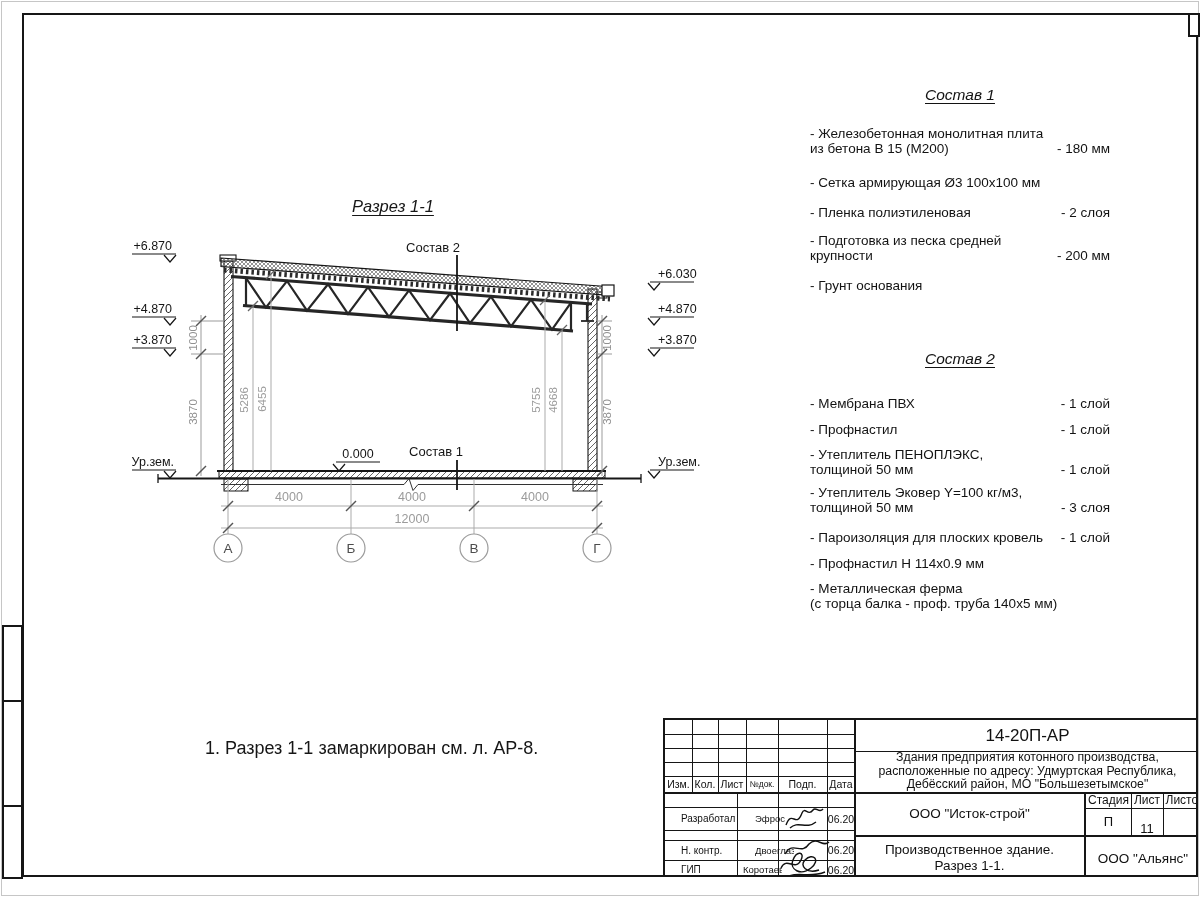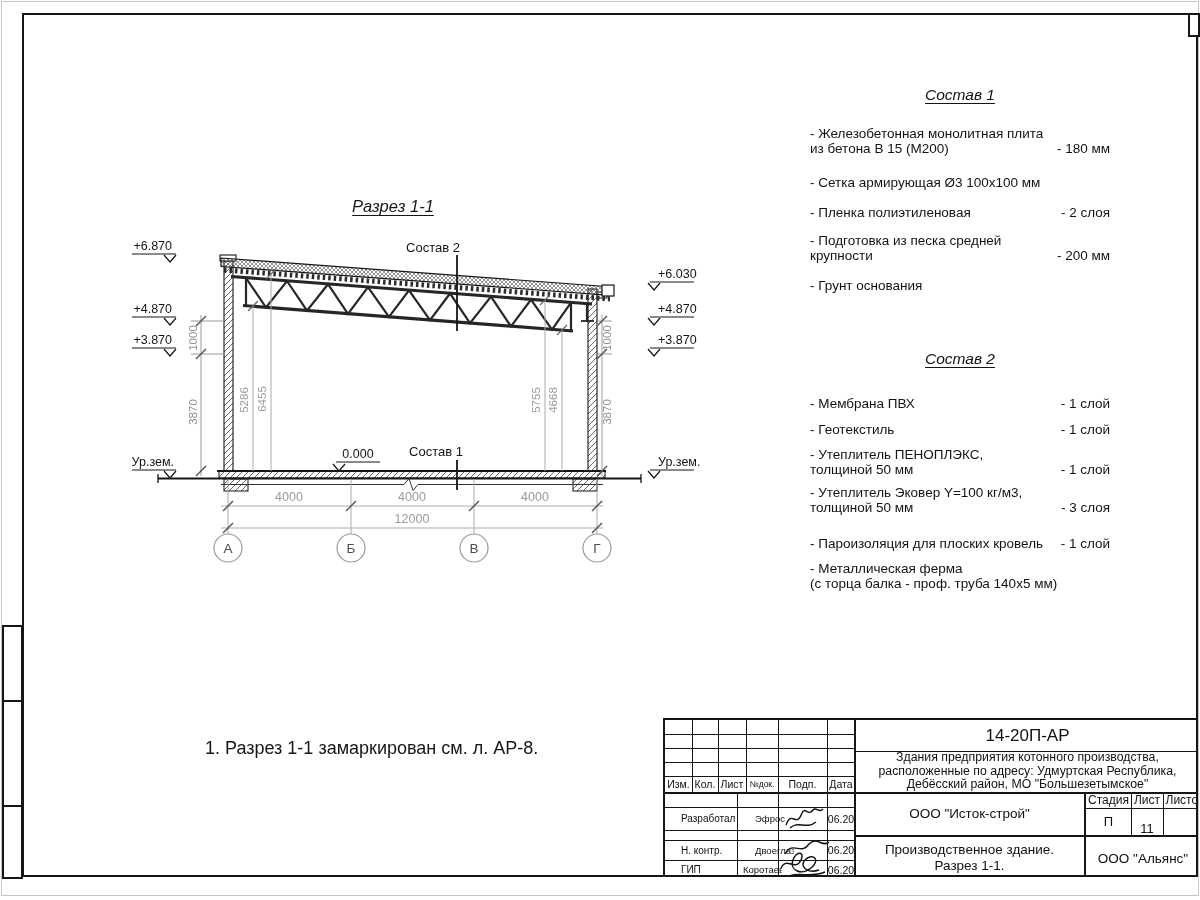--- a/index.html
+++ b/index.html
@@ -24,21 +24,21 @@
   .block1{left:810px;top:86px;}
   .block2{left:810px;top:350px;}
   .s-title{text-align:center;font-style:italic;font-size:15.5px;
            text-decoration:underline;text-underline-offset:3px;}
   .s-item{display:flex;justify-content:space-between;align-items:flex-end;line-height:15px;}
   .s-text{white-space:pre-line;}
   .s-val{white-space:nowrap;padding-left:8px;}
   .b1-i1{margin-top:22px;} .b1-i2{margin-top:19px;} .b1-i3{margin-top:15px;}
   .b1-i4{margin-top:13px;} .b1-i5{margin-top:15px;}
   .b2-i1{margin-top:28px;} .b2-i2{margin-top:11px;} .b2-i3{margin-top:10px;}
-  .b2-i4{margin-top:8px;}  .b2-i5{margin-top:21px;}  .b2-i6{margin-top:11px;}
+  .b2-i4{margin-top:8px;}  .b2-i5{margin-top:15px;}  .b2-i6{margin-top:11px;}
   .b2-i7{margin-top:10px;}
 
   .titleblock{position:absolute;left:663px;top:718px;width:535px;height:159px;
               border:2px solid #161616;box-sizing:border-box;overflow:hidden;background:#fff;}
   .tl{position:absolute;background:#161616;}
   .tcell{position:absolute;display:flex;align-items:center;justify-content:center;
          text-align:center;white-space:pre-line;}
   .lcell{position:absolute;display:flex;align-items:center;font-size:10px;padding-left:16px;
          white-space:nowrap;overflow:hidden;}
   .sig-svg{position:absolute;}
@@ -275,36 +275,40 @@
       </div>
   </div>
 
   <div class="sostav block2">
     <div class="s-title">Состав 2</div>
     <div class="s-item b2-i1">
         <div class="s-text">- Мембрана ПВХ</div>
         <div class="s-val">- 1 слой</div>
       </div>
     <div class="s-item b2-i2">
-        <div class="s-text">- Геотекстиль</div>
+        <div class="s-text">- Профнастил</div>
         <div class="s-val">- 1 слой</div>
       </div>
     <div class="s-item b2-i3">
         <div class="s-text">- Утеплитель ПЕНОПЛЭКС,
 толщиной 50 мм</div>
         <div class="s-val">- 1 слой</div>
       </div>
     <div class="s-item b2-i4">
         <div class="s-text">- Утеплитель Эковер Y=100 кг/м3,
 толщиной 50 мм</div>
         <div class="s-val">- 3 слоя</div>
       </div>
     <div class="s-item b2-i5">
         <div class="s-text">- Пароизоляция для плоских кровель</div>
         <div class="s-val">- 1 слой</div>
+      </div>
+    <div class="s-item b2-i6">
+        <div class="s-text">- Профнастил Н 114х0.9 мм</div>
+        <div class="s-val"></div>
       </div>
     <div class="s-item b2-i7">
         <div class="s-text">- Металлическая ферма
 (с торца балка - проф. труба 140х5 мм)</div>
         <div class="s-val"></div>
       </div>
   </div>
 
   <div class="titleblock">
 

